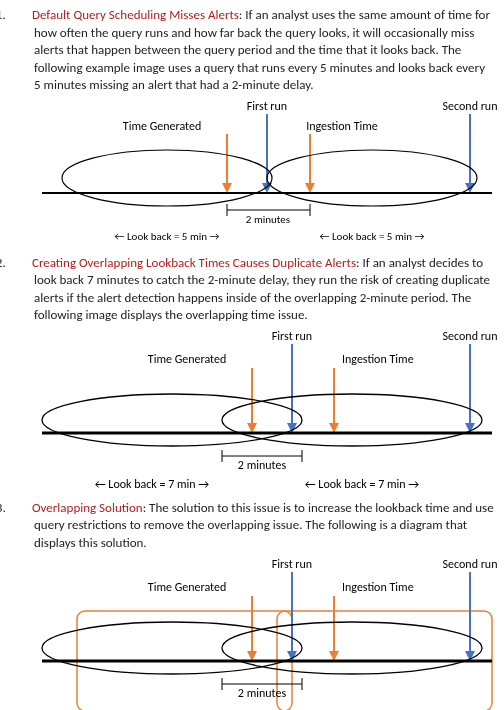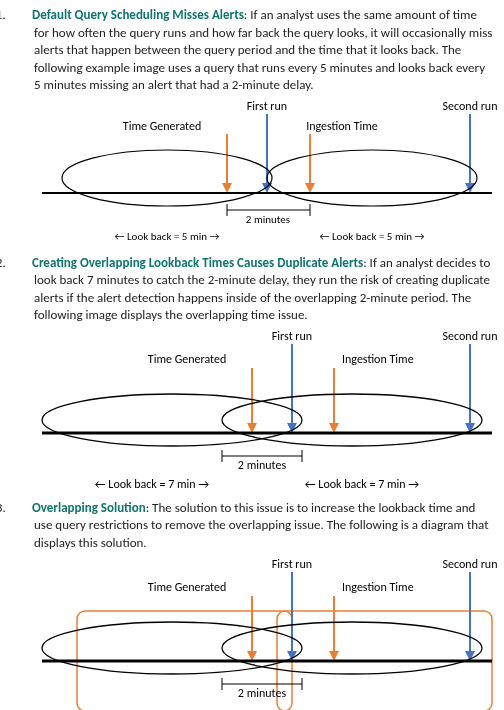--- a/index.html
+++ b/index.html
@@ -19,21 +19,21 @@
     vertical-align: top;
     color: #222;
   }
   .item-body {
     display: inline;
   }
   .hanging {
     padding-left: 24px;
     text-indent: -24px;
   }
-  .title { font-weight: 700; color: #0f766e; }
+  .title { font-weight: 400; color: #b91c1c; }
   .figure {
     margin: 4px 0 6px 0;
     padding-left: 12px;
   }
   svg { display: block; }
   text { font-family: Calibri, Arial, sans-serif; }
 </style>
 </head>
 <body>
 

